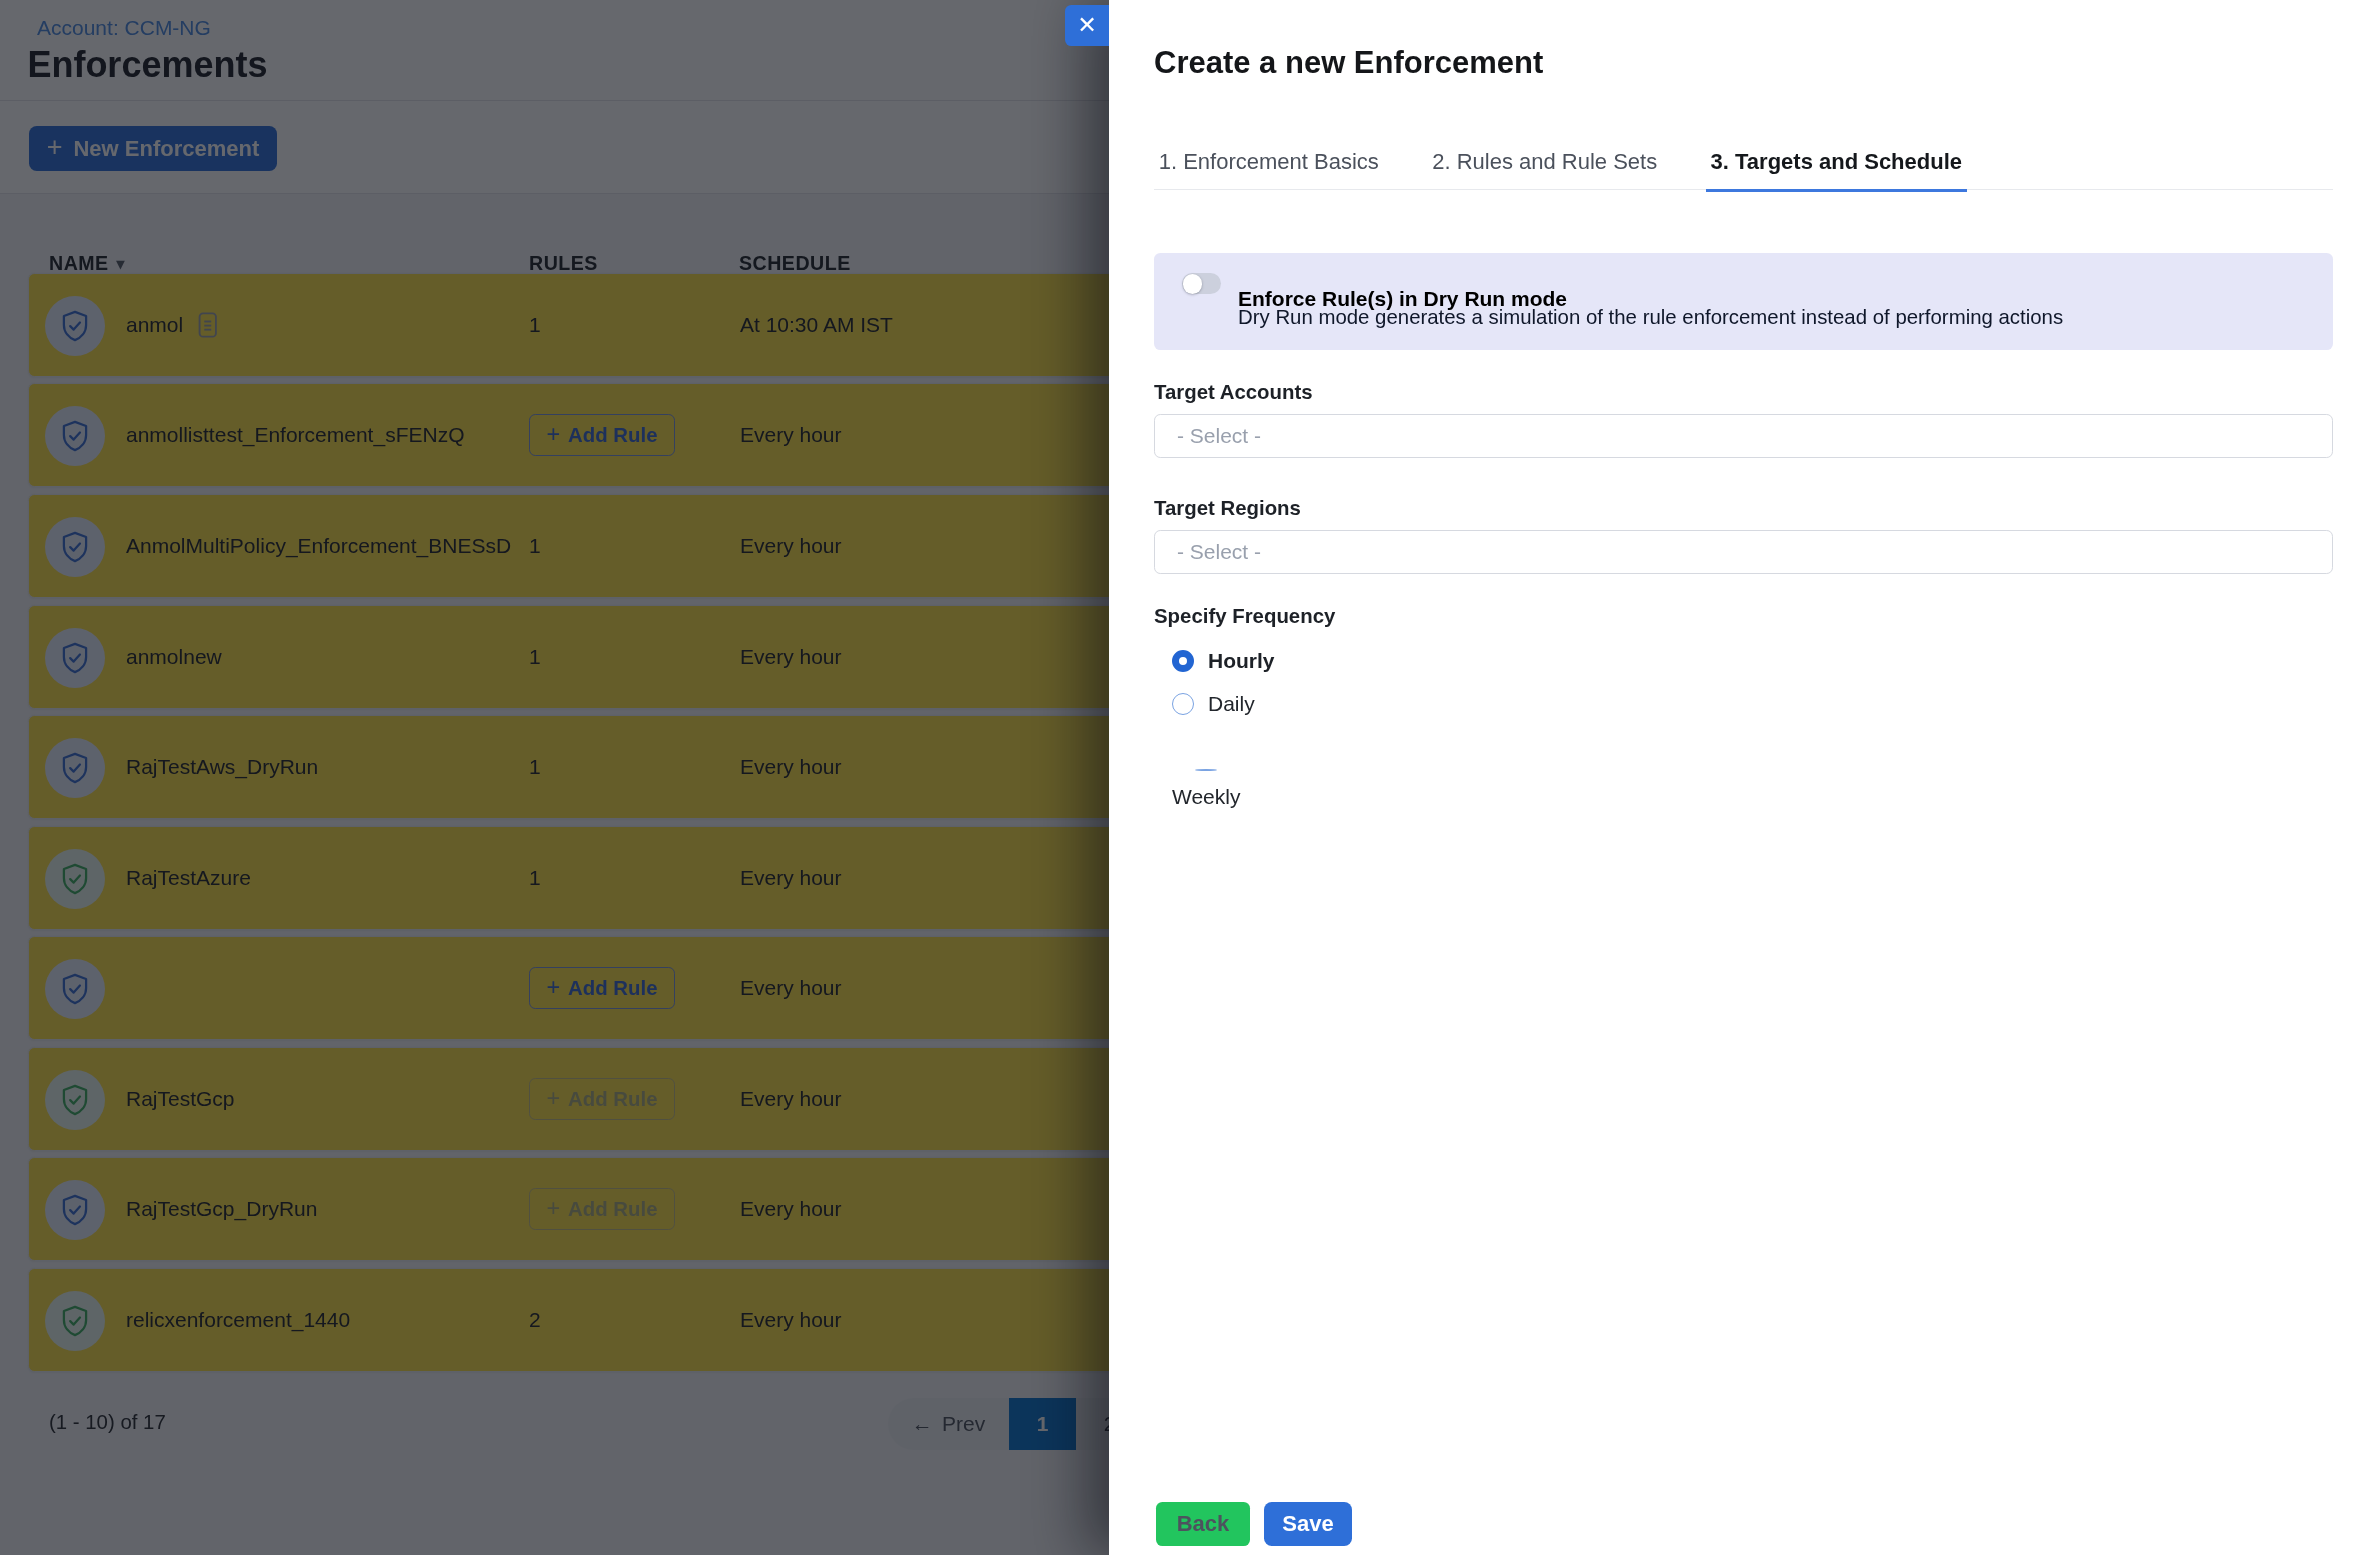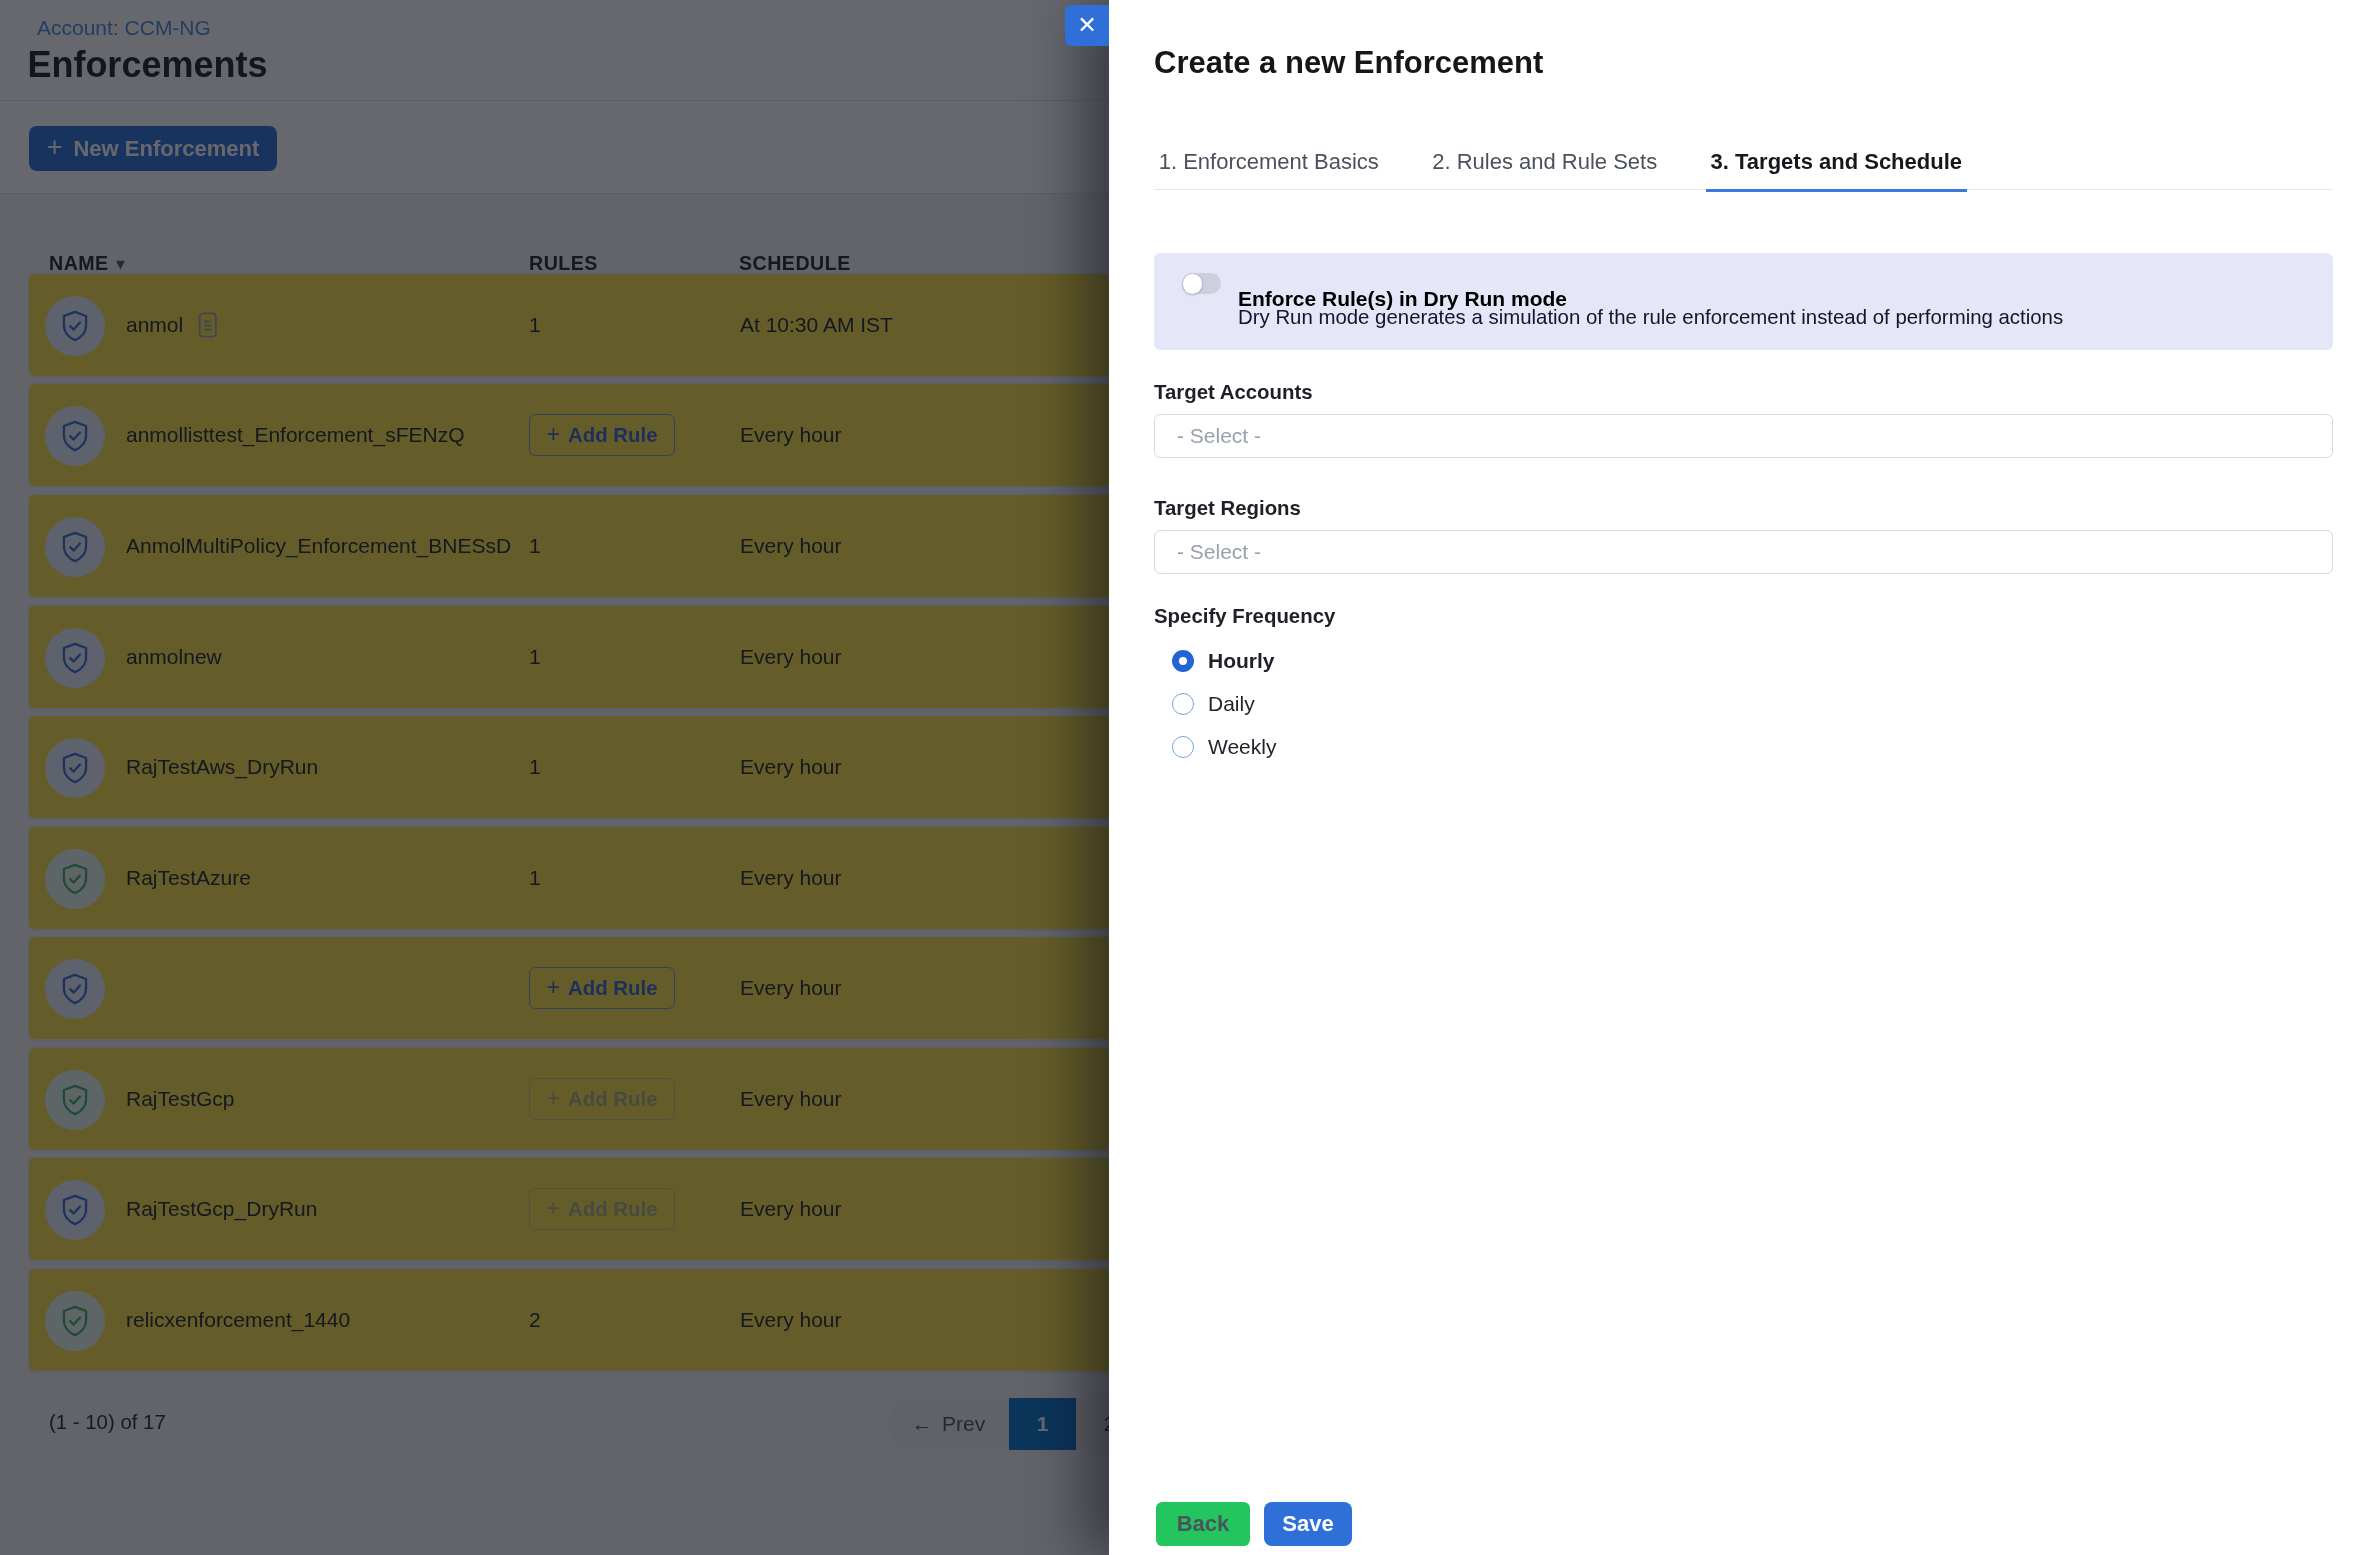--- a/index.html
+++ b/index.html
@@ -351,20 +351,20 @@
   <div id="radio-container"></div>
 
   <div class="radio-row selected" style="top: 643px;">
       <span class="radio on"></span>
       <span class="radio-label">Hourly</span>
     </div>
     <div class="radio-row" style="top: 686px;">
       <span class="radio off"></span>
       <span class="radio-label">Daily</span>
     </div>
-    <div class="radio-row" style="top: 729px;">
+    <div class="radio-row" style="top: 769px; flex-direction: column;">
       <span class="radio off"></span>
       <span class="radio-label">Weekly</span>
     </div>
     <button class="abs" id="back-btn">Back</button>
   <button class="abs btn-primary" id="save-btn">Save</button>
 </aside>
 
 
 </body></html>

